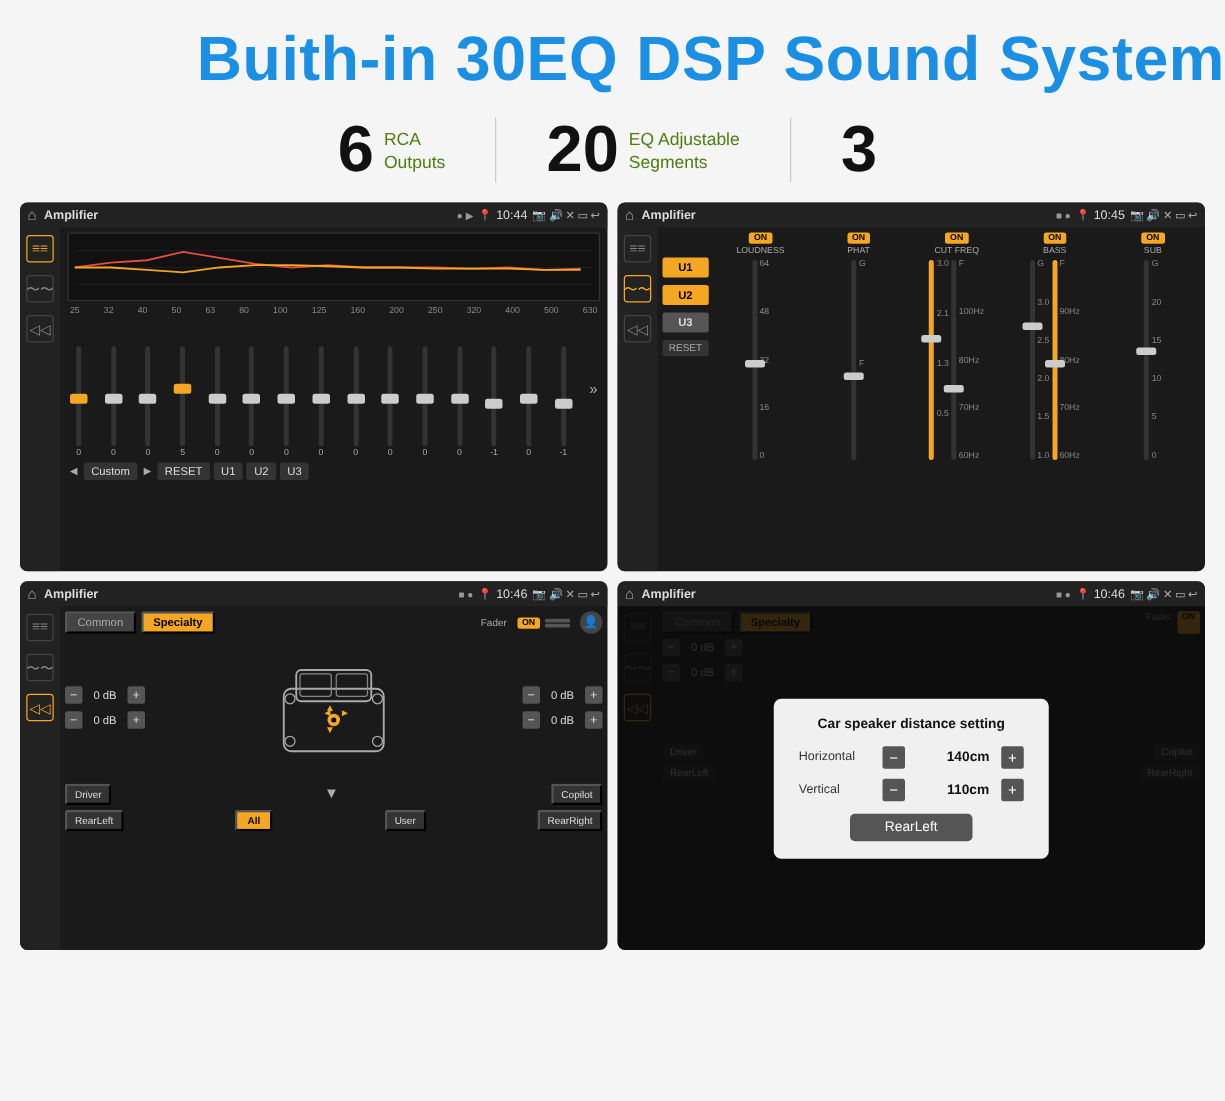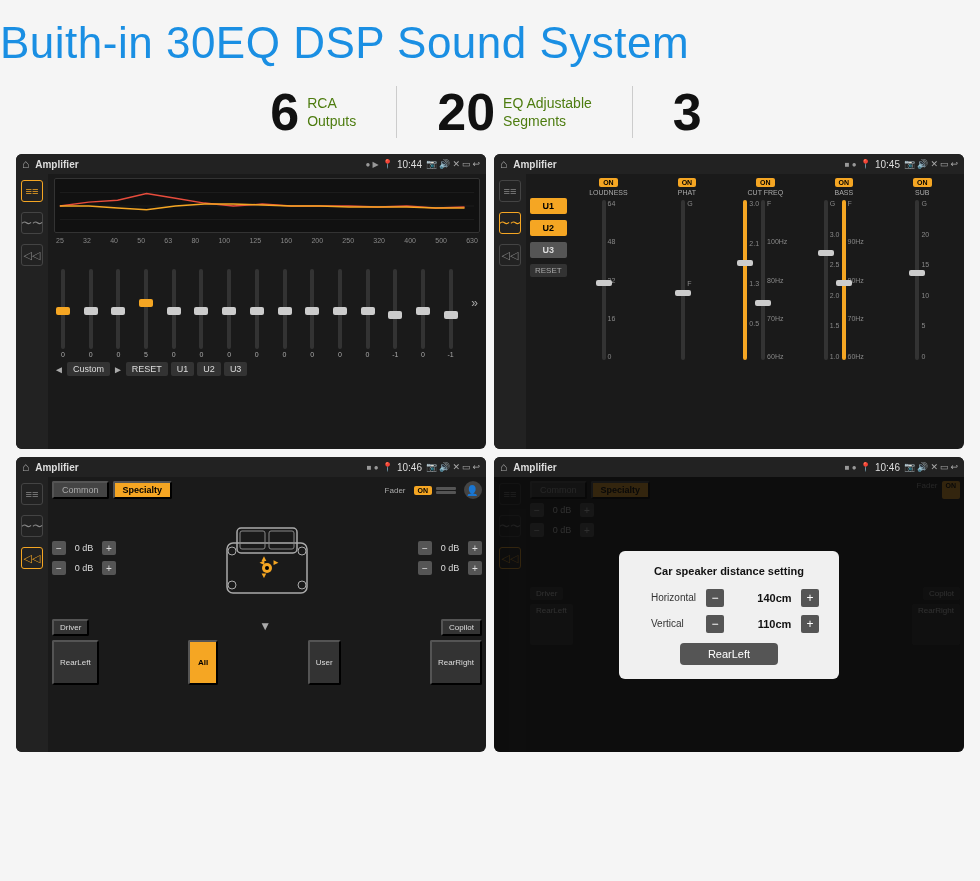--- a/index.html
+++ b/index.html
@@ -5,24 +5,24 @@
     * { box-sizing: border-box; margin: 0; padding: 0; }
     body {
       width: 980px;
       height: 881px;
       background: #f5f5f5;
       font-family: Arial, sans-serif;
       overflow: hidden;
     }
 
     .page-title {
-      text-align: left;
+      text-align: right;
       padding: 18px 0 10px;
-      font-size: 44px;
-      font-weight: 400;
+      font-size: 50px;
+      font-weight: 700;
       color: #1a8fe3;
       letter-spacing: 0.5px;
     }
 
     .stats-row {
       display: flex;
       justify-content: center;
       align-items: center;
       padding: 8px 0 12px;
       gap: 0;
@@ -335,21 +335,21 @@
       background: #333;
       color: #ddd;
       padding: 2px 6px;
       font-size: 8px;
       border-radius: 2px;
     }
 
     .all-btn {
       background: #f5a623;
       color: #000;
-      padding: 16px 8px;
+      padding: 2px 8px;
       font-size: 8px;
       font-weight: bold;
       border-radius: 2px;
       cursor: pointer;
     }
 
     
     .dialog-overlay {
       position: absolute;
       top: 20px;
@@ -372,21 +372,21 @@
       font-size: 11px;
       font-weight: bold;
       color: #111;
       text-align: center;
       margin-bottom: 12px;
     }
 
     .dialog-row {
       display: flex;
       align-items: center;
-      justify-content: flex-end;
+      justify-content: space-between;
       margin-bottom: 8px;
     }
 
     .dialog-label {
       font-size: 10px;
       color: #333;
       min-width: 55px;
     }
 
     .dialog-control {

